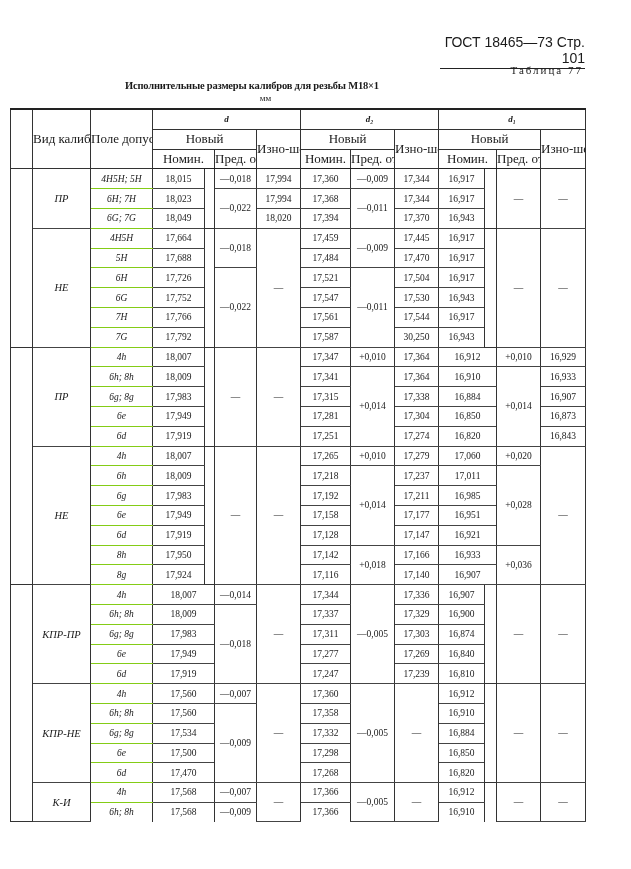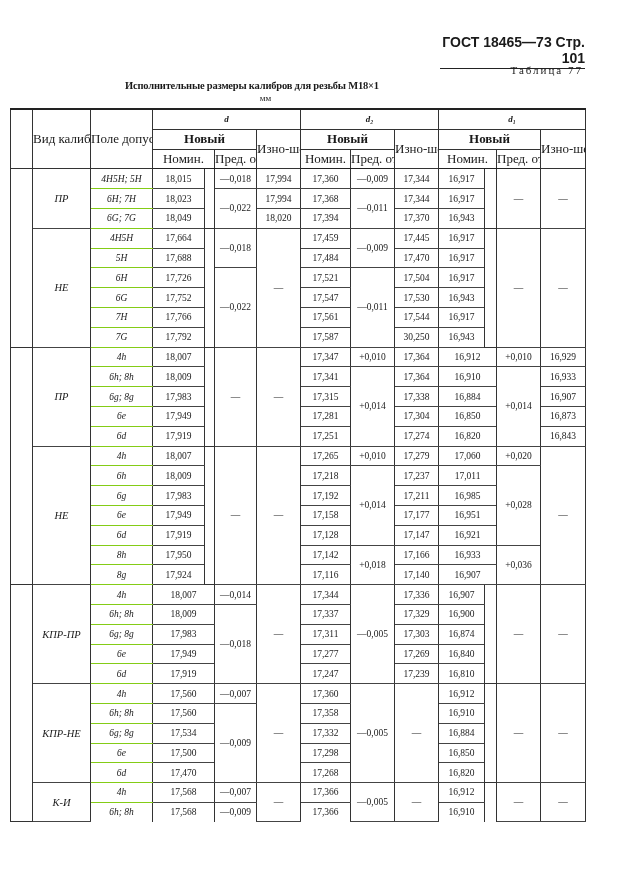--- a/index.html
+++ b/index.html
@@ -2,21 +2,21 @@
 <html><head>
 <meta charset="utf-8">
 <style>
   html, body { margin: 0; padding: 0; background: #ffffff; }
   body {
     width: 631px; height: 869px; position: relative; overflow: hidden;
     font-family: "Liberation Serif", "DejaVu Serif", serif; color: #1a1a1a;
   }
   .hdr {
     position: absolute; left: 440px; top: 34px; width: 145px;
-    font-family: "Liberation Sans", sans-serif; font-weight: bold; font-size: 14px;
+    font-family: "Liberation Sans", sans-serif; font-weight: normal; font-size: 14px;
     border-bottom: 1.5px solid #222; padding-bottom: 2px; text-align: right;
   }
   .tabno {
     position: absolute; right: 48px; top: 64px; font-size: 11px; letter-spacing: 2px;
   }
   .title {
     position: absolute; left: 0; width: 504px; top: 80px; text-align: center;
     font-size: 10.5px; font-weight: bold; letter-spacing: -0.2px;
   }
   .units { position: absolute; left: 0; width: 531px; top: 93px; text-align: center; font-size: 9px; }
@@ -28,21 +28,21 @@
     border-top: 2px solid #222;
   }
   table.grid td, table.grid th {
     border-left: 1px solid #333; border-right: 1px solid #333;
     padding: 0; text-align: center; vertical-align: middle;
     height: 18.8px; overflow: hidden; white-space: nowrap;
   }
   table.grid th { font-weight: normal; font-size: 13px; line-height: 1.05; }
   table.grid thead tr.r3 th { border-bottom: 1.5px solid #222; }
   table.grid thead tr.r1 th.sym { border-bottom: 1px solid #333; font-weight: bold; font-style: italic; font-size: 9px; }
-  table.grid thead tr.r2 th.new { border-bottom: 1px solid #333; font-weight: bold; }
+  table.grid thead tr.r2 th.new { border-bottom: 1px solid #333; }
   td.num { border-bottom: 1px solid #444; }
   td.fit { font-style: italic; border-bottom: 1px solid #84cc16; }
   td.kind { font-style: italic; font-size: 10.5px; border-bottom: 1px solid #444; }
   td.dev { border-bottom: 1px solid #444; }
   td.sec {
     border-bottom: 1px solid #333; font-family: "Liberation Sans", sans-serif; font-size: 9px;
   }
   td.note { font-family: "Liberation Sans", sans-serif; font-size: 8.5px; width: 10px; }
   td.dash { border-bottom: 1px solid #444; }
   td.nob { border-bottom: none; }

